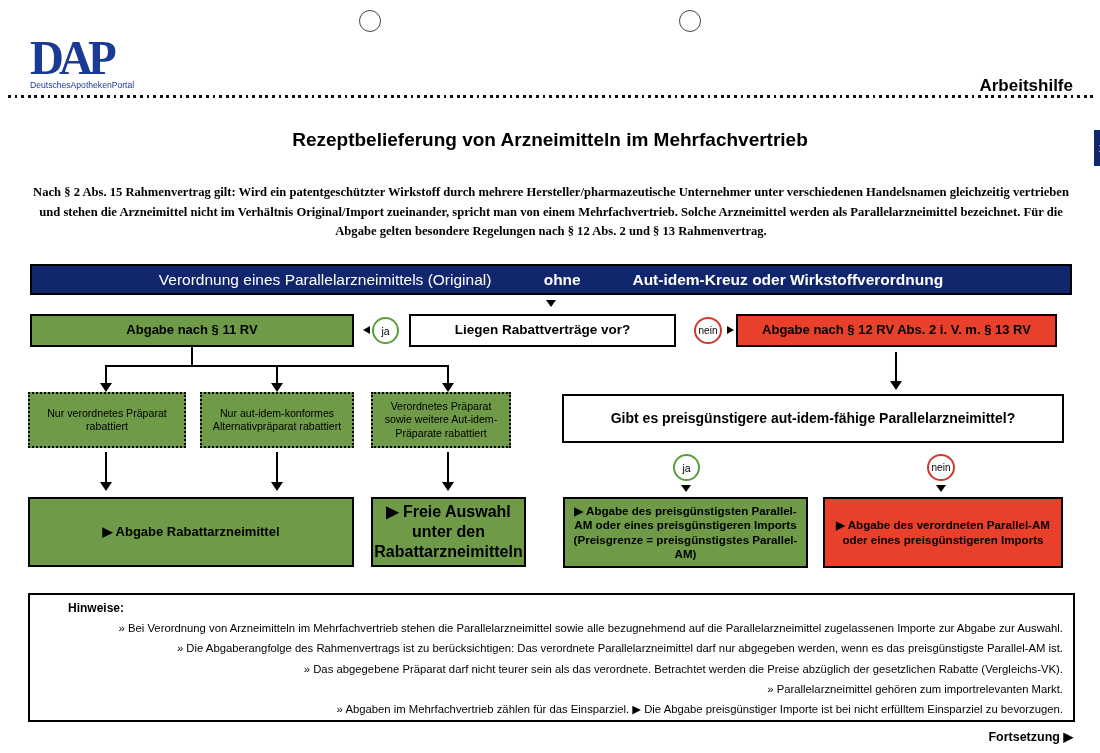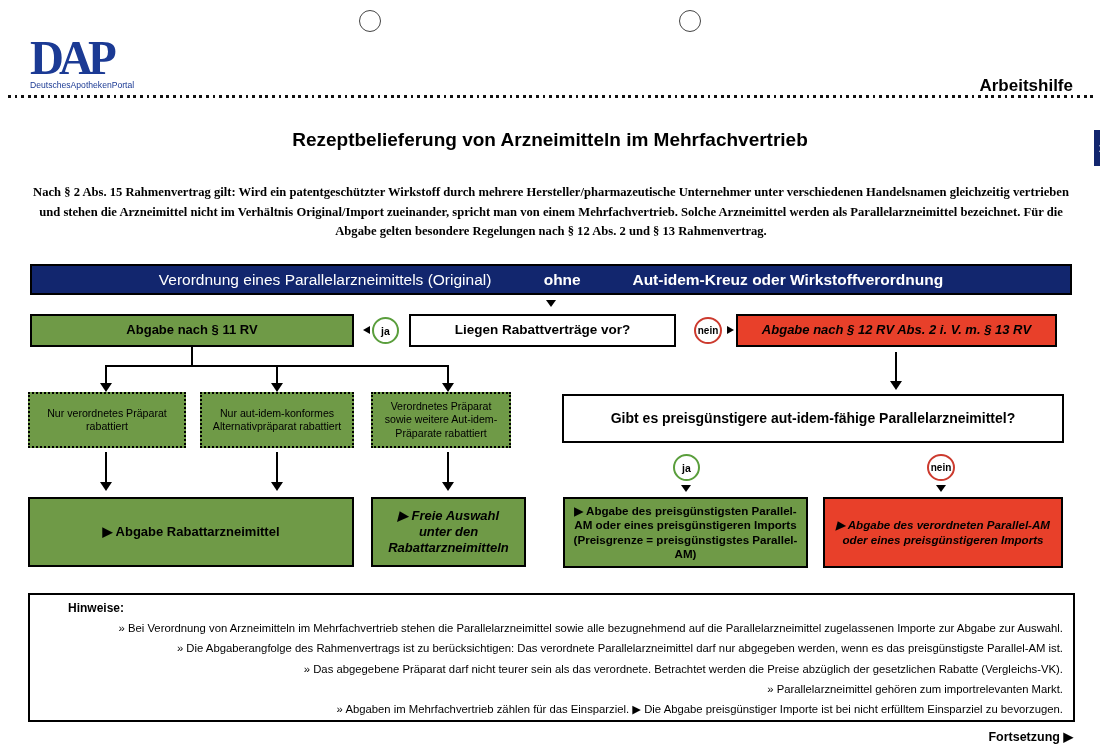--- a/index.html
+++ b/index.html
@@ -6,33 +6,33 @@
   body{
     width:1100px;height:753px;background:#ffffff;position:relative;
     font-family:"Liberation Sans",sans-serif;color:#000;overflow:hidden;
   }
   .abs{position:absolute;box-sizing:border-box;}
   .box{
     border:2px solid #000;display:flex;align-items:center;justify-content:center;
     text-align:center;box-sizing:border-box;line-height:1.25;gap:48px;
   }
   .green{background:#6f9a47;}
-  .red{background:#e8402a;font-style:italic;}
+  .red{background:#e8402a;}
   .navy{background:#12266e;}
   .dashedbox{border:2px dotted #000;}
   .bold{font-weight:bold;}
   .vline{background:#000;width:2px;}
   .hline{background:#000;height:2px;}
   .tri-down{width:0;height:0;border-left:6px solid transparent;border-right:6px solid transparent;border-top:9px solid #000;}
   .tri-down-sm{width:0;height:0;border-left:5px solid transparent;border-right:5px solid transparent;border-top:7px solid #000;}
   .tri-left{width:0;height:0;border-top:4px solid transparent;border-bottom:4px solid transparent;border-right:7px solid #000;}
   .tri-right{width:0;height:0;border-top:4px solid transparent;border-bottom:4px solid transparent;border-left:7px solid #000;}
   .circle{
     border-radius:50%;background:#fff;display:flex;align-items:center;justify-content:center;
-    font-weight:bold;font-size:10.5px;z-index:3;
+    font-weight:normal;font-size:10.5px;z-index:3;
   }
   .circle.yes{border:2px solid #5a9e3c;}
   .circle.no{border:2px solid #cc3a2e;}
   .punch{border:1.5px solid #444;border-radius:50%;width:22px;height:22px;background:#fff;}
   .dotted-line{
     height:3px;
     background:repeating-linear-gradient(to right,#111 0 2.8px,transparent 2.8px 6.6px);
   }
   .logo-dap{
     font-family:"Liberation Serif",serif;font-weight:bold;font-size:47px;line-height:0.95;
@@ -90,21 +90,21 @@
 <div class="abs box green dashedbox" style="left:371px;top:392px;width:140px;height:56px;font-size:10.6px;padding:3px;">Verordnetes Präparat sowie weitere Aut-idem-Präparate rabattiert</div>
 
 <div class="abs vline" style="left:105px;top:452px;height:30px;"></div>
 <div class="abs vline" style="left:276px;top:452px;height:30px;"></div>
 <div class="abs vline" style="left:447px;top:452px;height:30px;"></div>
 <div class="abs tri-down" style="left:100px;top:482px;"></div>
 <div class="abs tri-down" style="left:271px;top:482px;"></div>
 <div class="abs tri-down" style="left:442px;top:482px;"></div>
 
 <div class="abs box green bold" style="left:28px;top:497px;width:326px;height:70px;font-size:13px;">▶ Abgabe Rabattarzneimittel</div>
-<div class="abs box green bold" style="left:371px;top:497px;width:155px;height:70px;font-size:13px;padding:2px 8px;font-style:italic;">▶ Freie Auswahl unter den Rabattarzneimitteln</div>
+<div class="abs box green bold" style="left:371px;top:497px;width:155px;height:70px;font-size:16px;padding:2px 0;">▶ Freie Auswahl unter den Rabattarzneimitteln</div>
 
 <div class="abs vline" style="left:895px;top:352px;height:29px;"></div>
 <div class="abs tri-down" style="left:890px;top:381px;"></div>
 
 <div class="abs box bold" style="left:562px;top:394px;width:502px;height:49px;background:#fff;font-size:14px;">Gibt es preisgünstigere aut-idem-fähige Parallelarzneimittel?</div>
 
 <div class="abs circle yes" style="left:673px;top:454px;width:27px;height:27px;">ja</div>
 <div class="abs circle no" style="left:927px;top:454px;width:28px;height:27px;font-size:10px;">nein</div>
 <div class="abs tri-down-sm" style="left:681px;top:485px;"></div>
 <div class="abs tri-down-sm" style="left:936px;top:485px;"></div>

